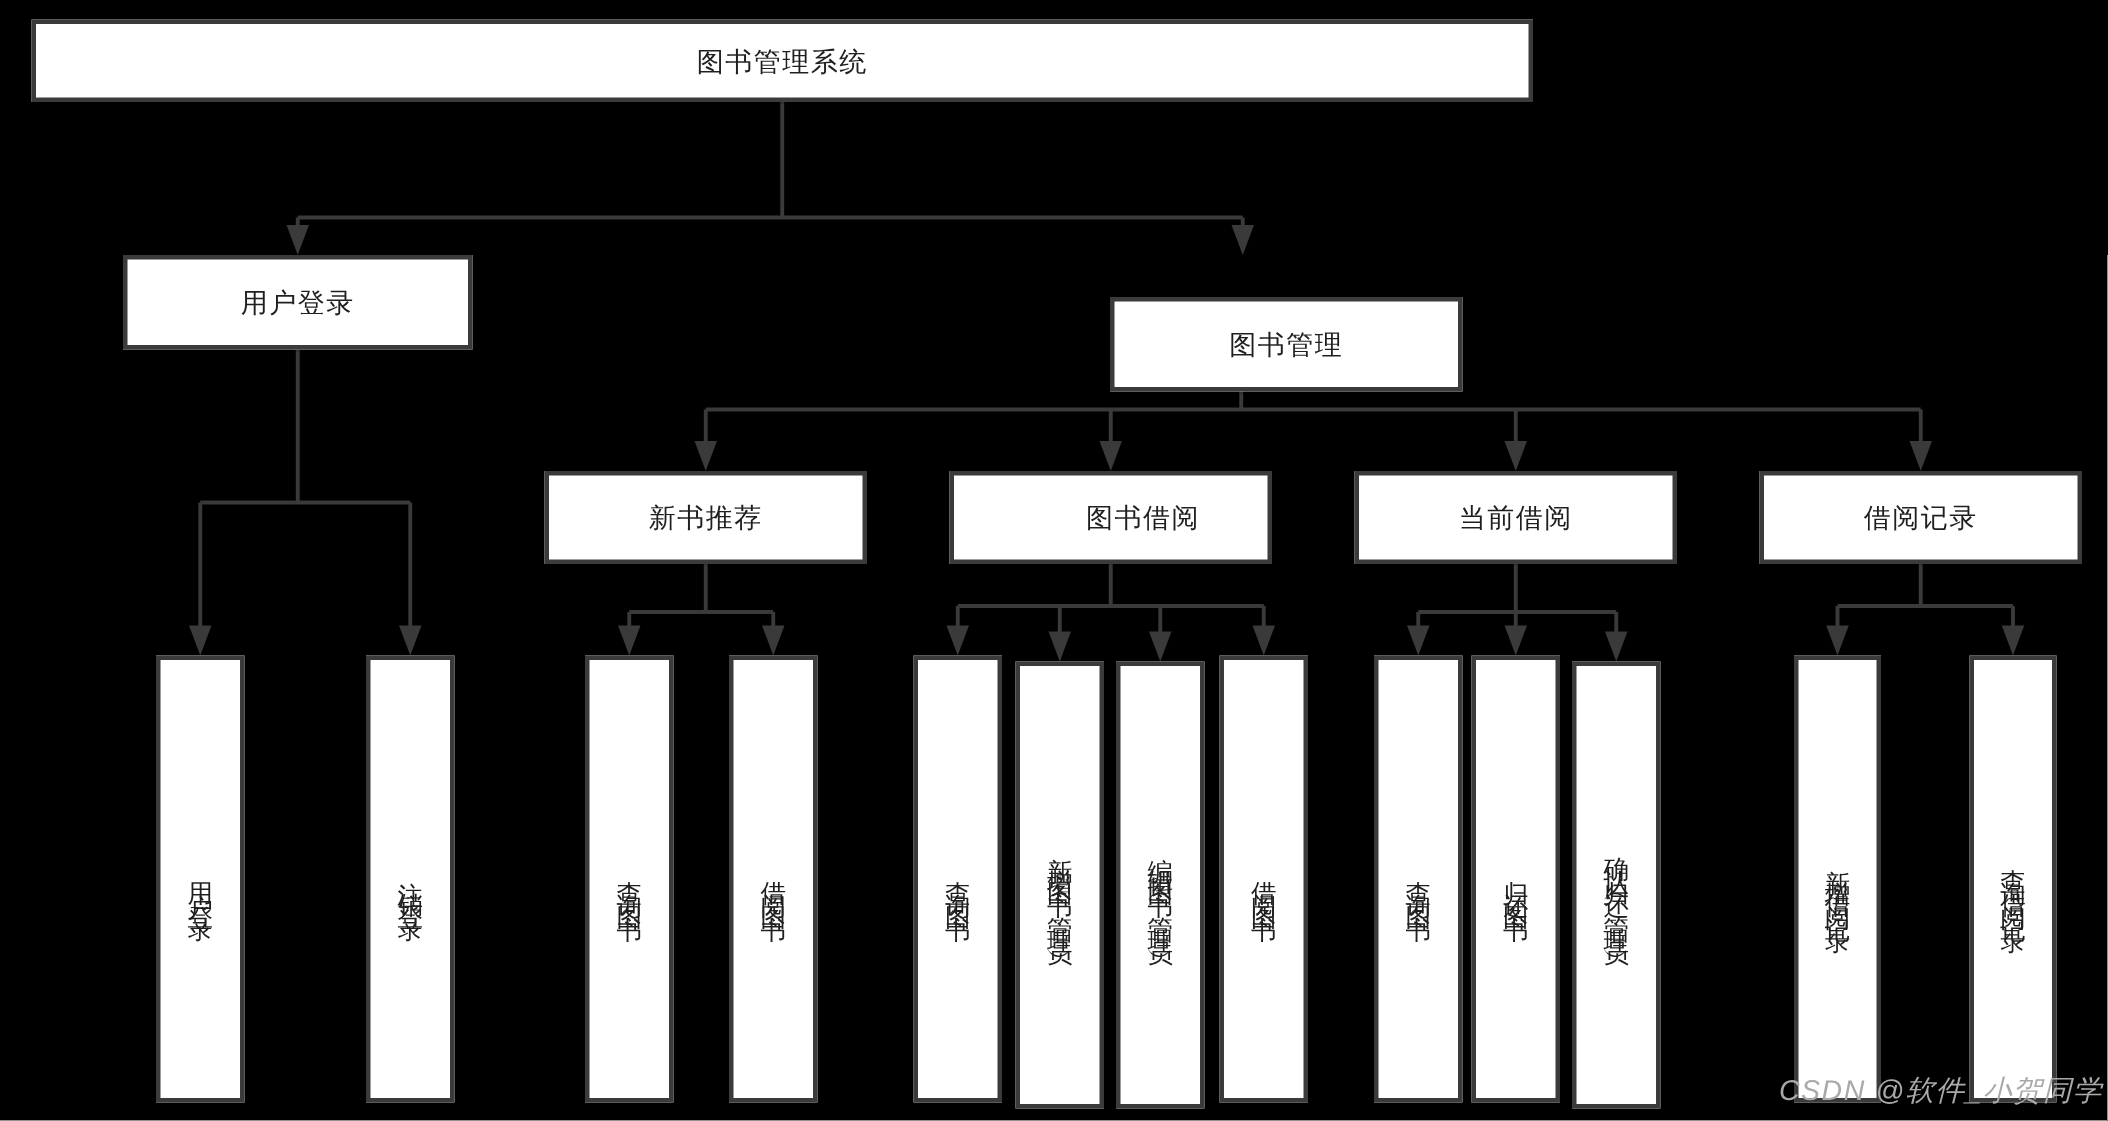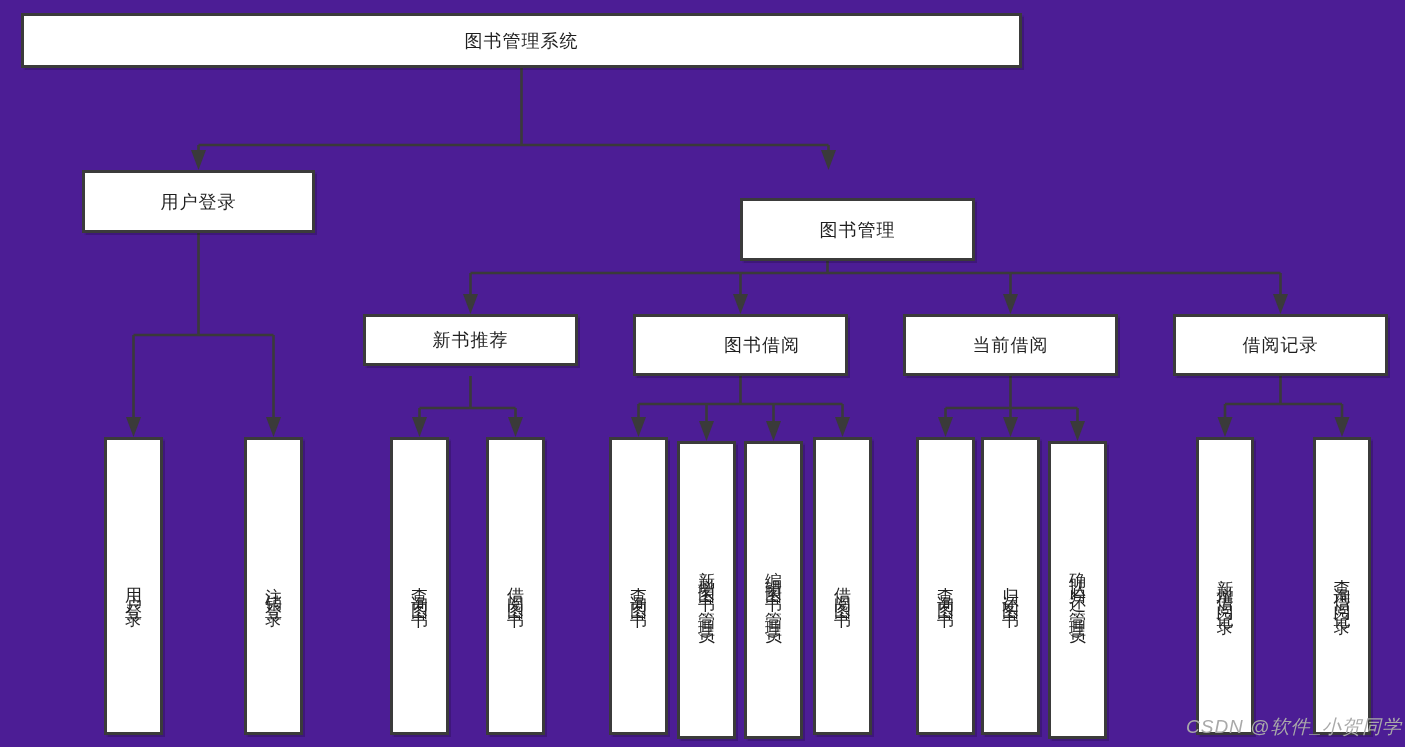--- a/index.html
+++ b/index.html
@@ -1,20 +1,20 @@
 <!DOCTYPE html>
 <html><head>
 <meta charset="utf-8">
 <style>
   html, body { margin: 0; padding: 0; background: #ffffff; }
   .canvas {
     position: relative;
     width: 1405px;
     height: 747px;
-    background: #4c1d95;
+    background: #000000;
     font-family: "Liberation Sans", "DejaVu Sans", sans-serif;
     color: #1f1f1f;
     overflow: hidden;
   }
   .connector-layer {
     position: absolute;
     left: 0; top: 0;
     width: 1405px; height: 747px;
     z-index: 1;
   }
@@ -113,21 +113,21 @@
     <span>图书管理系统</span>
   </div>
 
   <div class="node" style="left:82px; top:170px; width:233px; height:63px;">
     <span>用户登录</span>
   </div>
   <div class="node" style="left:740px; top:170px; width:235px; height:63px;margin-top:28px;">
     <span>图书管理</span>
   </div>
 
-  <div class="node" style="left:363px; top:314px; width:215px; height:52px;">
+  <div class="node" style="left:363px; top:314px; width:215px; height:62px;">
     <span>新书推荐</span>
   </div>
   <div class="node" style="left:633px; top:314px; width:215px; height:62px;padding-left:43px;">
     <span>图书借阅</span>
   </div>
   <div class="node" style="left:1173px; top:314px; width:215px; height:62px;">
     <span>借阅记录</span>
   </div>
   <div class="node" style="left:903px; top:314px; width:215px; height:62px;">
     <span>当前借阅</span>

